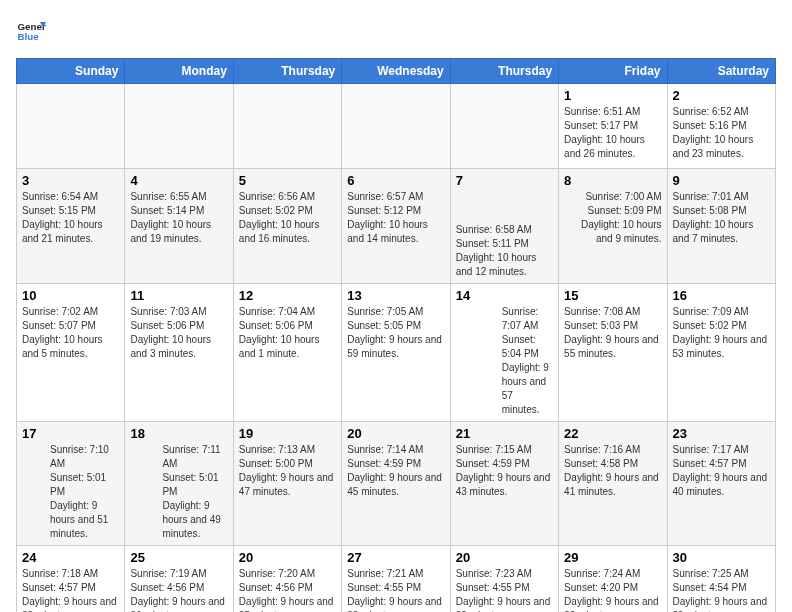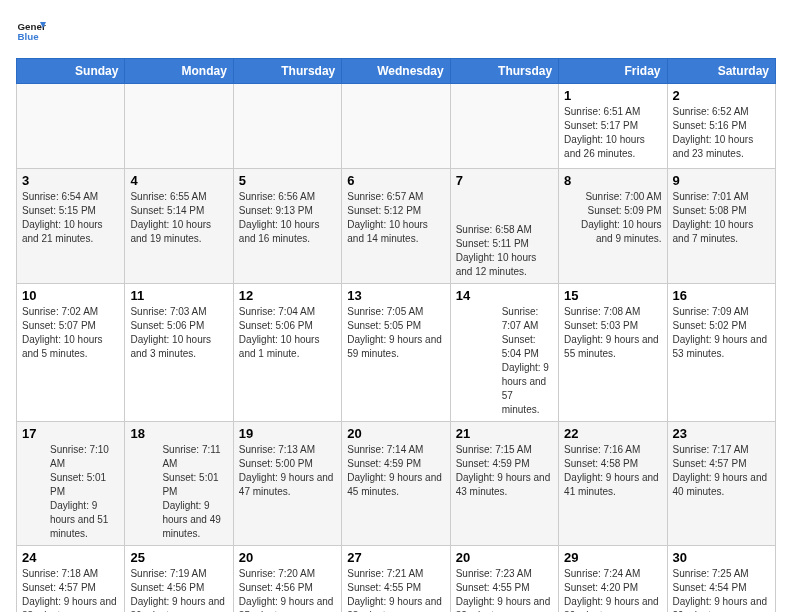--- a/index.html
+++ b/index.html
@@ -137,21 +137,21 @@
         </td>
         <td>
           <div class="day-number">4</div>
           <div class="day-info" style="white-space: pre-line;">Sunrise: 6:55 AM
 Sunset: 5:14 PM
 Daylight: 10 hours and 19 minutes.</div>
         </td>
         <td>
           <div class="day-number">5</div>
           <div class="day-info" style="white-space: pre-line;">Sunrise: 6:56 AM
-Sunset: 9:13 PM
+Sunset: 5:02 PM
 Daylight: 10 hours and 16 minutes.</div>
         </td>
         <td>
           <div class="day-number">6</div>
           <div class="day-info" style="white-space: pre-line;">Sunrise: 6:57 AM
 Sunset: 5:12 PM
 Daylight: 10 hours and 14 minutes.</div>
         </td>
         <td>
           <div class="day-number">7</div>

